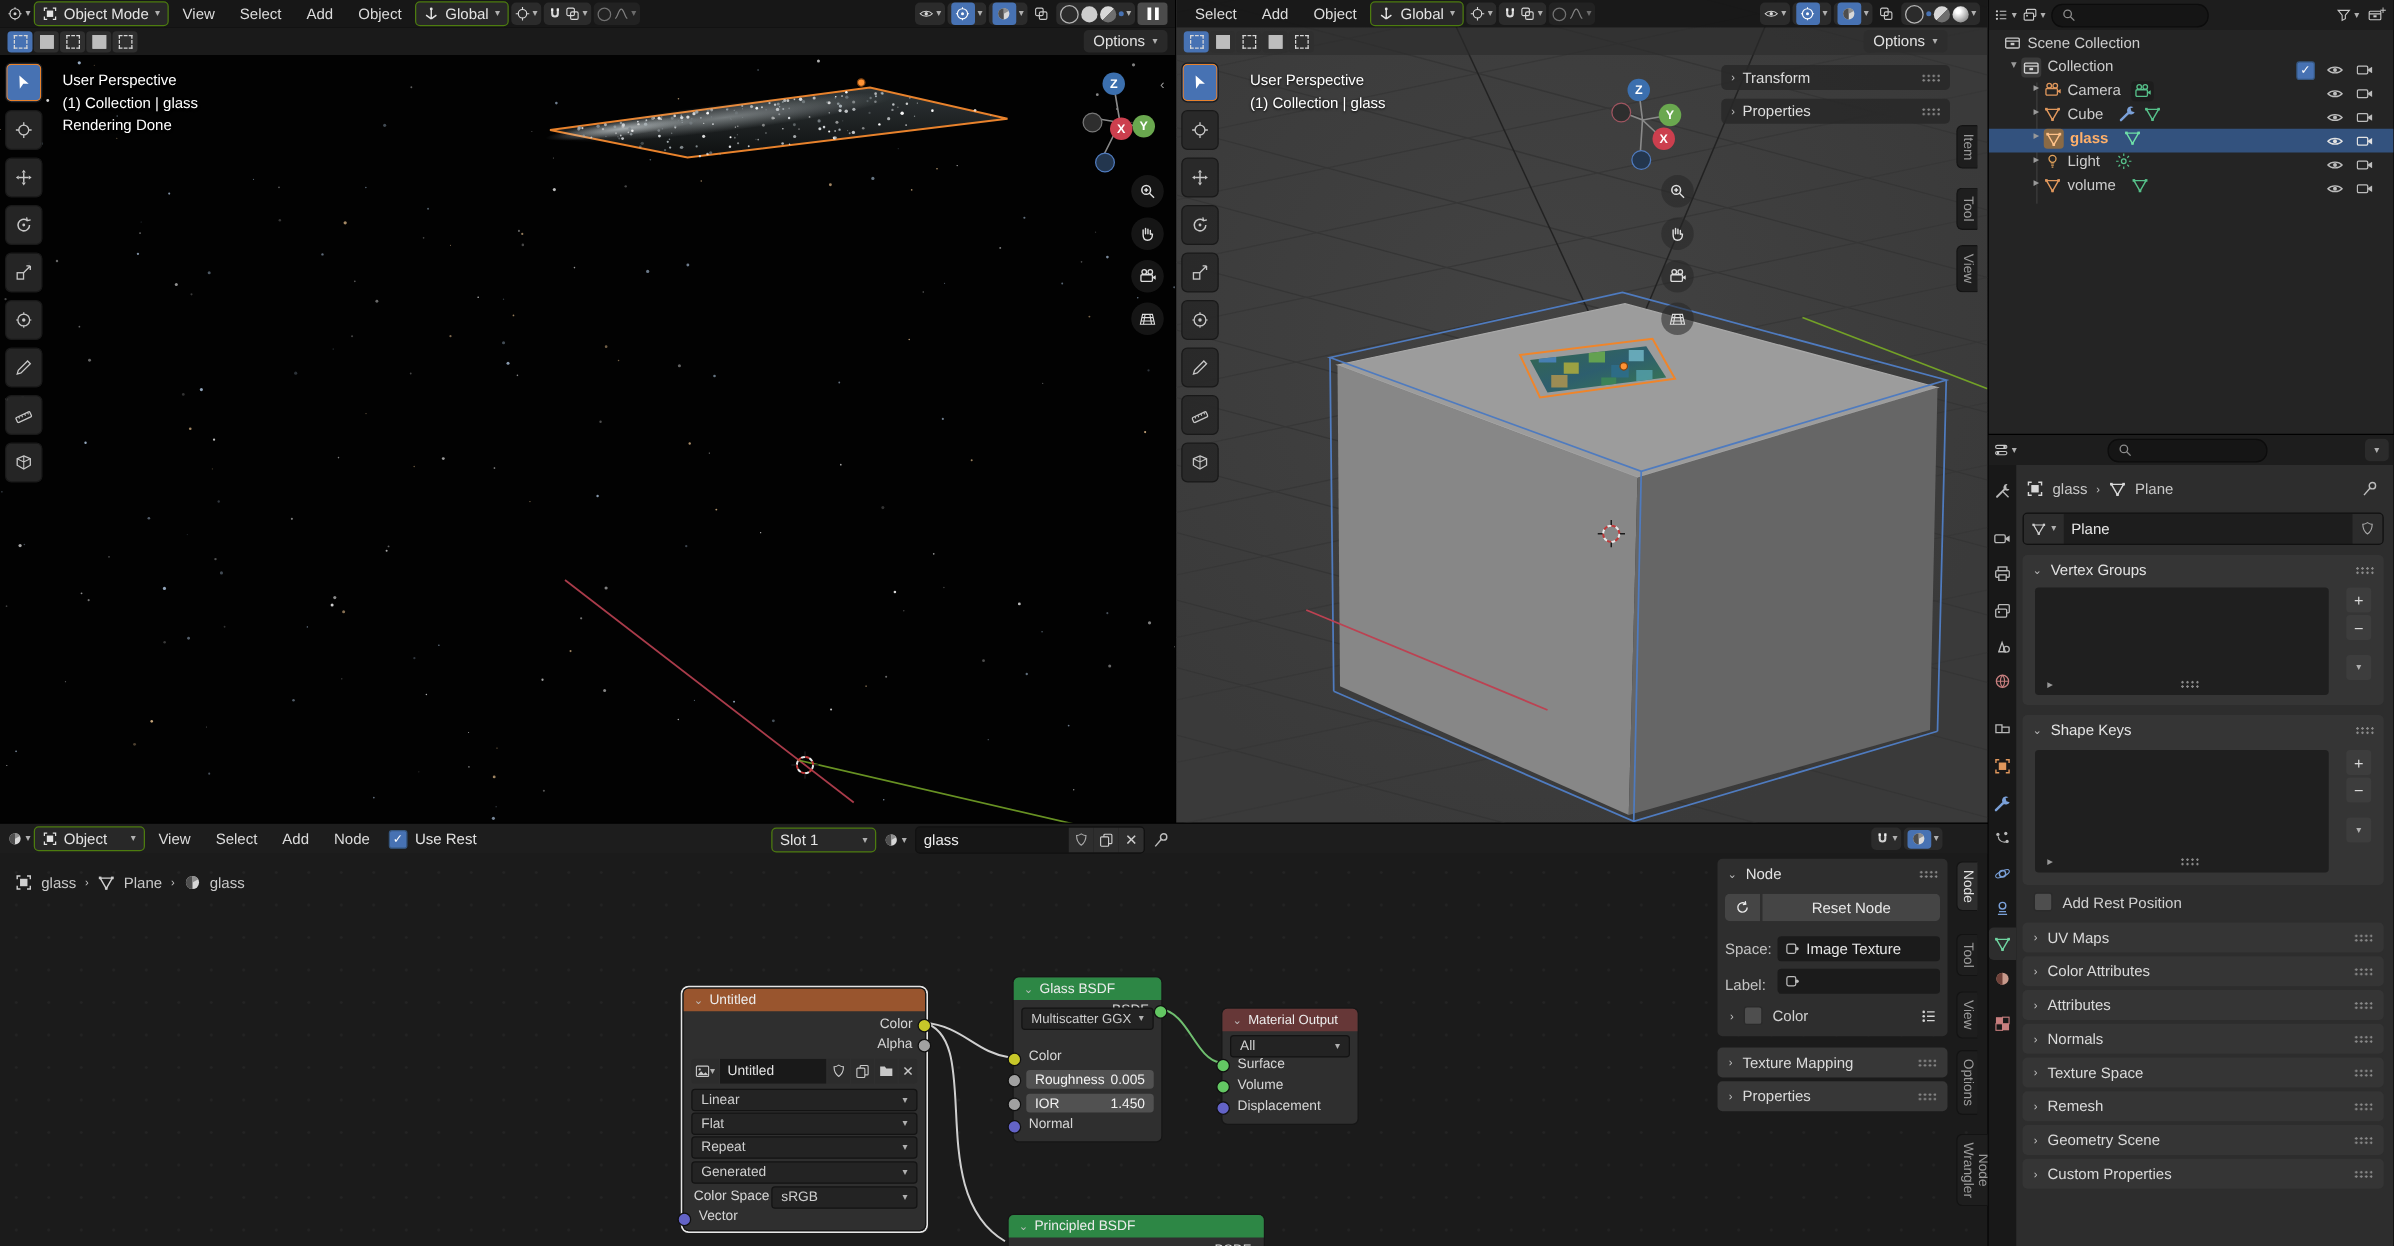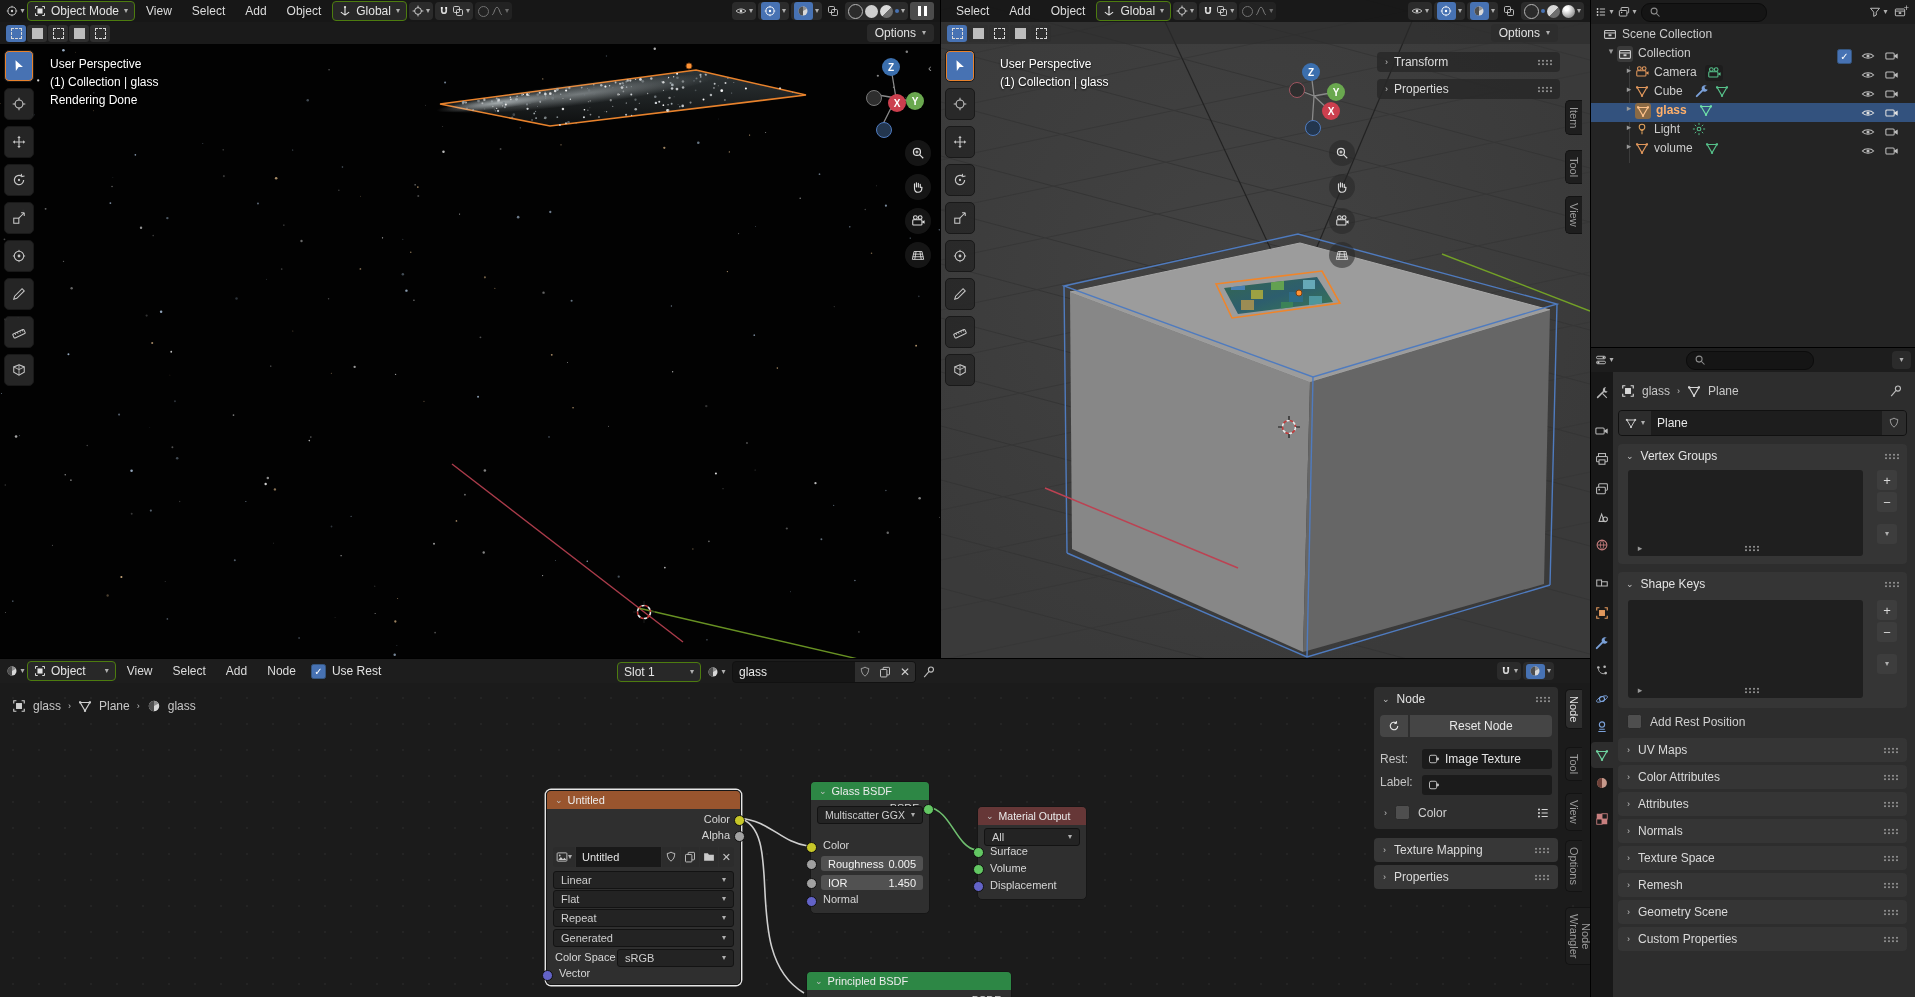--- a/index.html
+++ b/index.html
@@ -1782,29 +1782,29 @@
       </div>
       <div style="position:absolute;left:6px;right:6px;top:28px;height:22px;display:flex;gap:2px;border-radius:4px;overflow:hidden">
         <span class="resetseg" style="width:28px">
             <svg class="ic12">
               <use href="#s-refresh"></use>
             </svg>
           </span>
         <span class="resetseg" style="flex:1">Reset Node</span>
       </div>
       <div style="position:absolute;left:6px;right:6px;top:62px;display:flex;align-items:center;gap:6px">
-        <span class="np-lab" style="width:36px">Rest:</span>
+        <span class="np-lab" style="width:36px">Space:</span>
         <span class="np-field">
             <svg class="ic12" style="color:#bdbdbd">
               <use href="#s-nodeic"></use>
             </svg>
             <span>Image Texture</span>
           </span>
       </div>
-      <div style="position:absolute;left:6px;right:6px;top:88px;display:flex;align-items:flex-start;gap:6px">
+      <div style="position:absolute;left:6px;right:6px;top:88px;display:flex;align-items:flex-end;gap:6px">
         <span class="np-lab" style="width:36px">Label:</span>
         <span class="np-field">
             <svg class="ic12" style="color:#bdbdbd">
               <use href="#s-nodeic"></use>
             </svg>
           </span>
       </div>
       <div style="position:absolute;left:10px;right:8px;top:118px;display:flex;align-items:center;gap:8px">
         <span class="caret">›</span>
           <span class="cb"></span>

